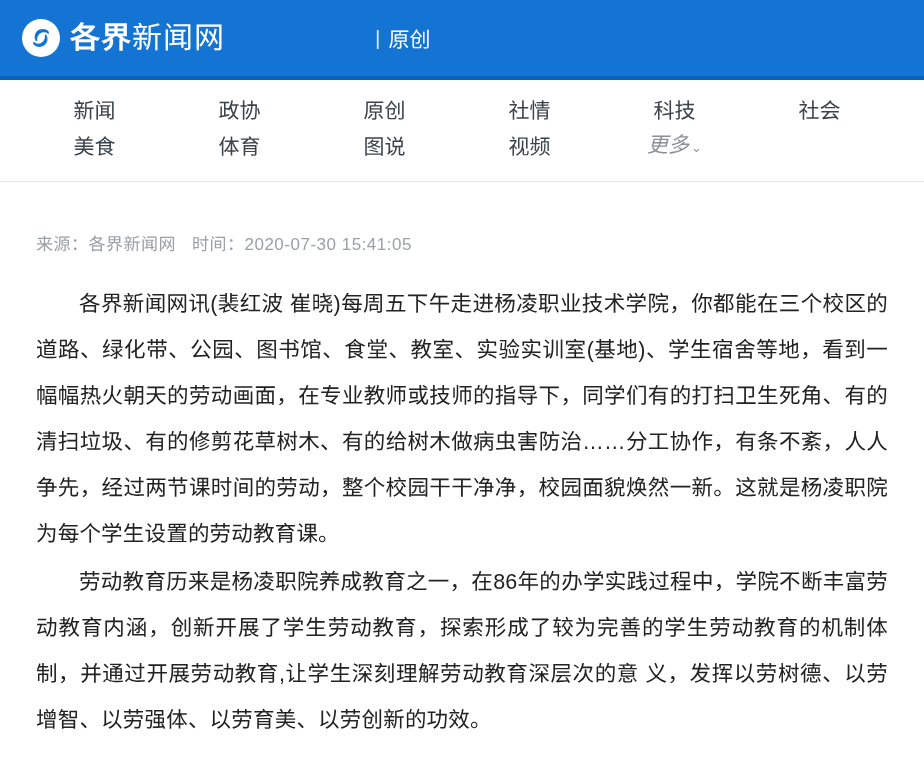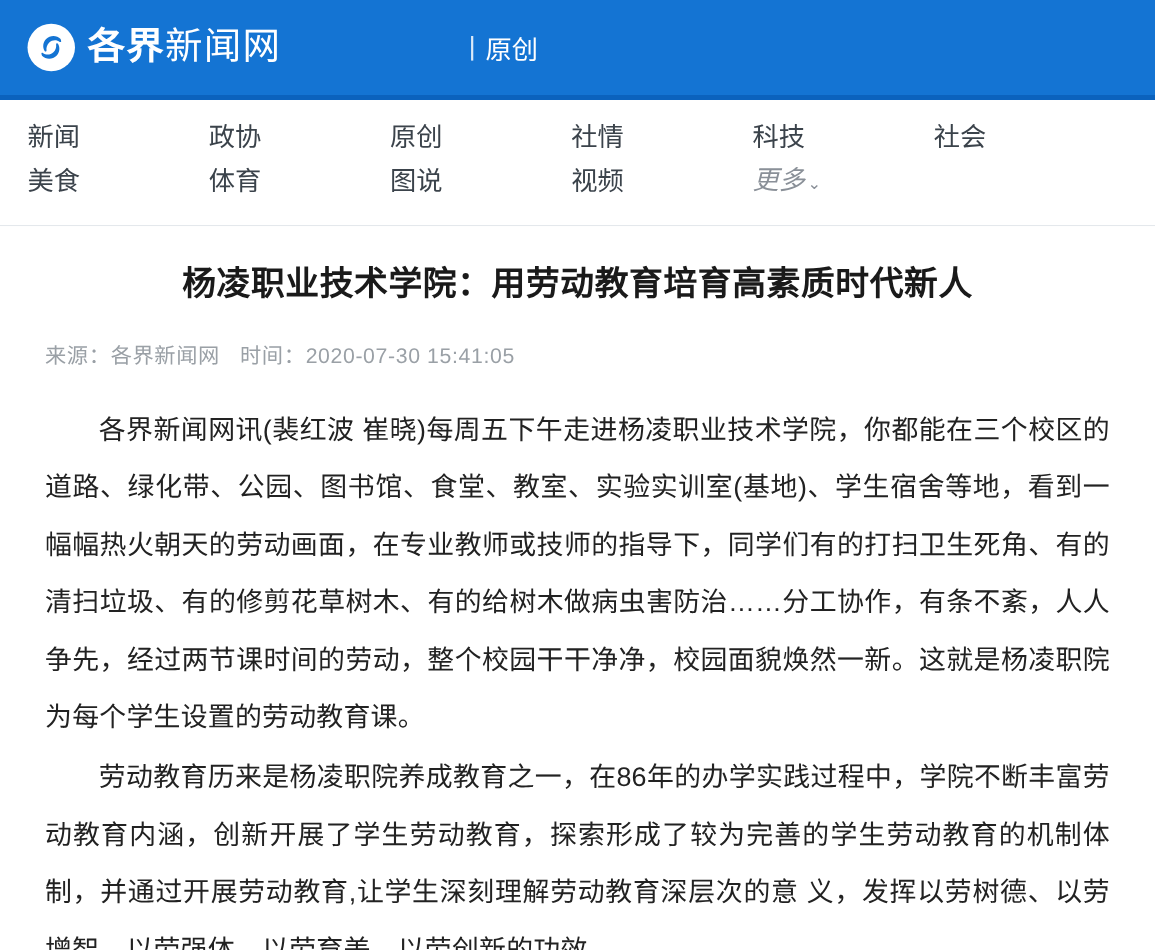--- a/index.html
+++ b/index.html
@@ -62,20 +62,21 @@
   .blue-underline {
     height: 4px;
     background: #0b62bd;
   }
 
   
   .nav {
     background: #ffffff;
     padding: 14px 22px 16px 22px;
     border-bottom: 1px solid #e4e8ec;
+    text-align: center;
   }
   .nav-row {
     display: flex;
     align-items: center;
   }
   .nav-item {
     width: 145px;
     flex: 0 0 145px;
     font-size: 21px;
     color: #3b434b;
@@ -162,21 +163,20 @@
   <div class="nav-row">
     <a class="nav-item">美食</a>
     <a class="nav-item">体育</a>
     <a class="nav-item">图说</a>
     <a class="nav-item">视频</a>
     <a class="nav-item more"><span>更多</span><span class="caret">⌄</span></a>
   </div>
 </nav>
 
 <article class="article">
-  <h1 class="article-title">杨凌职业技术学院：用劳动教育培育高素质时代新人</h1>
 
   <div class="meta">
     <span class="label">来源：</span><span class="value">各界新闻网</span><span class="gap"></span><span class="label">时间：</span><span class="value">2020-07-30 15:41:05</span>
   </div>
 
   <div class="body-text">
     <p>各界新闻网讯(裴红波 崔晓)每周五下午走进杨凌职业技术学院，你都能在三个校区的道路、绿化带、公园、图书馆、食堂、教室、实验实训室(基地)、学生宿舍等地，看到一幅幅热火朝天的劳动画面，在专业教师或技师的指导下，同学们有的打扫卫生死角、有的清扫垃圾、有的修剪花草树木、有的给树木做病虫害防治……分工协作，有条不紊，人人争先，经过两节课时间的劳动，整个校园干干净净，校园面貌焕然一新。这就是杨凌职院为每个学生设置的劳动教育课。</p>
     <p>劳动教育历来是杨凌职院养成教育之一，在86年的办学实践过程中，学院不断丰富劳动教育内涵，创新开展了学生劳动教育，探索形成了较为完善的学生劳动教育的机制体制，并通过开展劳动教育,让学生深刻理解劳动教育深层次的意 义，发挥以劳树德、以劳增智、以劳强体、以劳育美、以劳创新的功效。</p>
   </div>
 </article>

